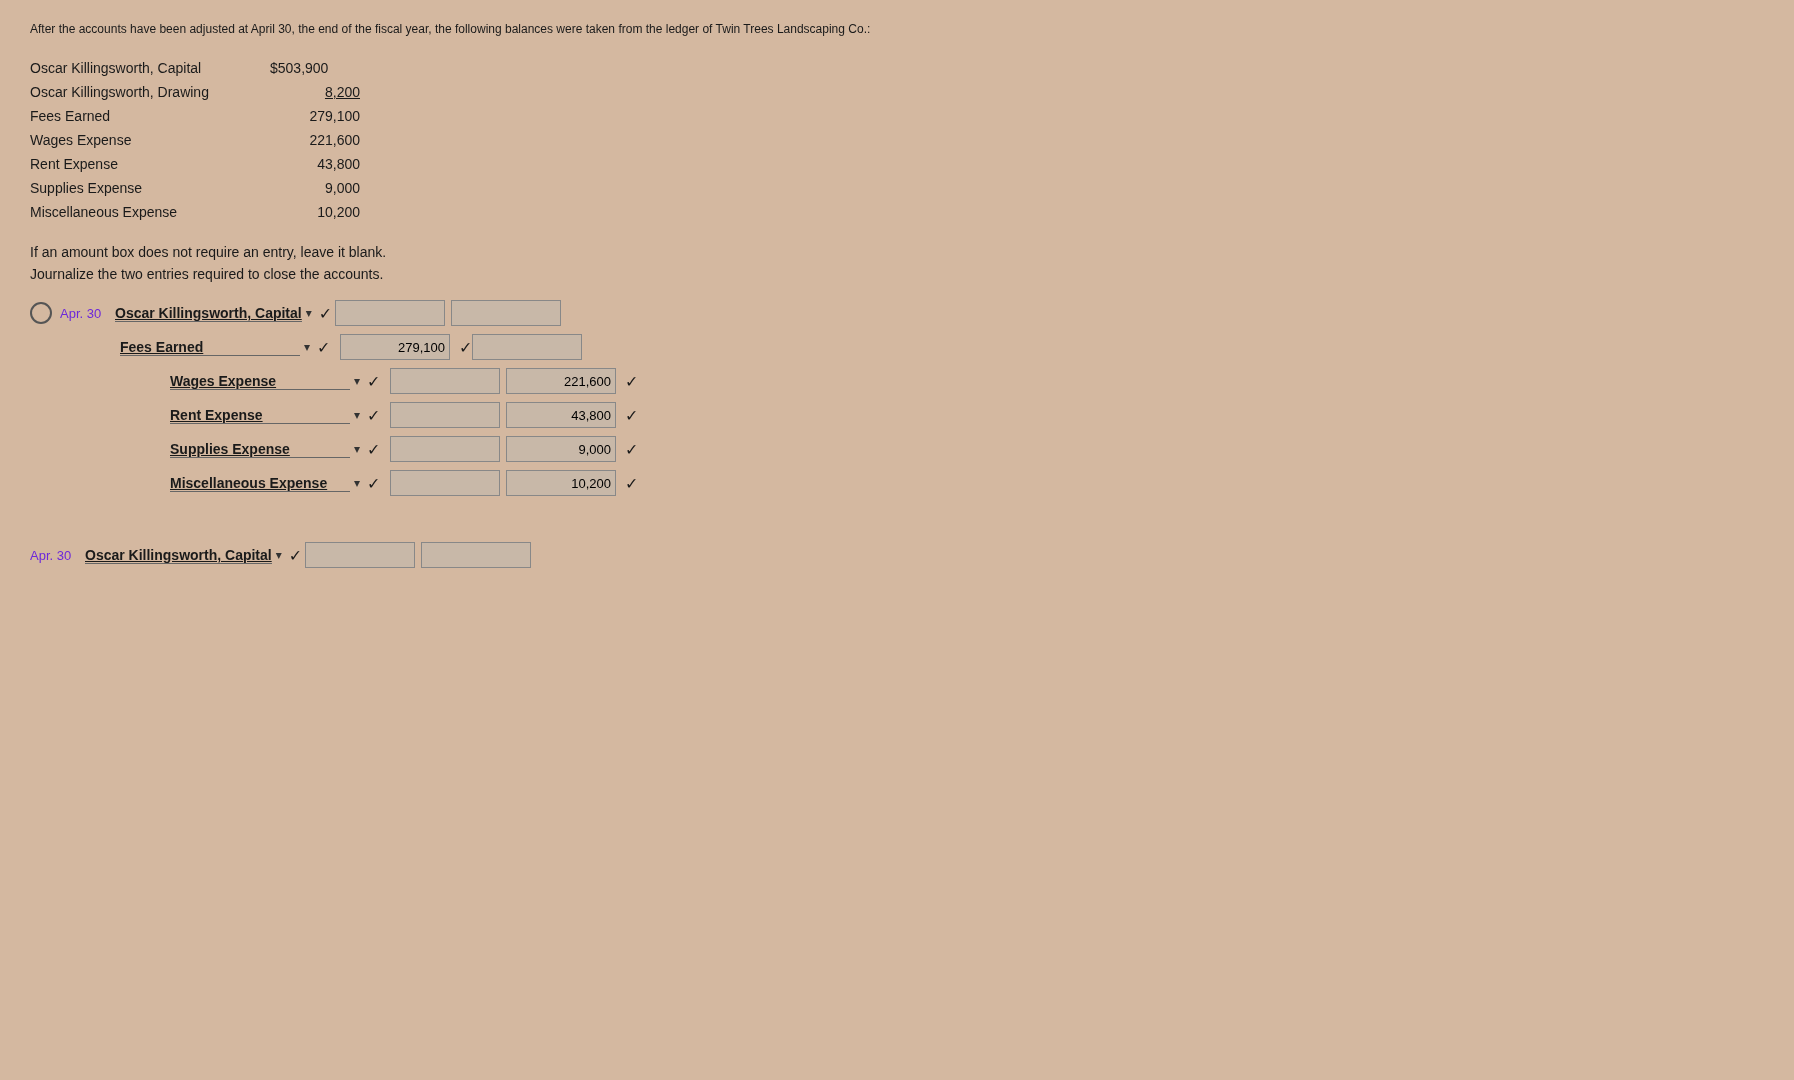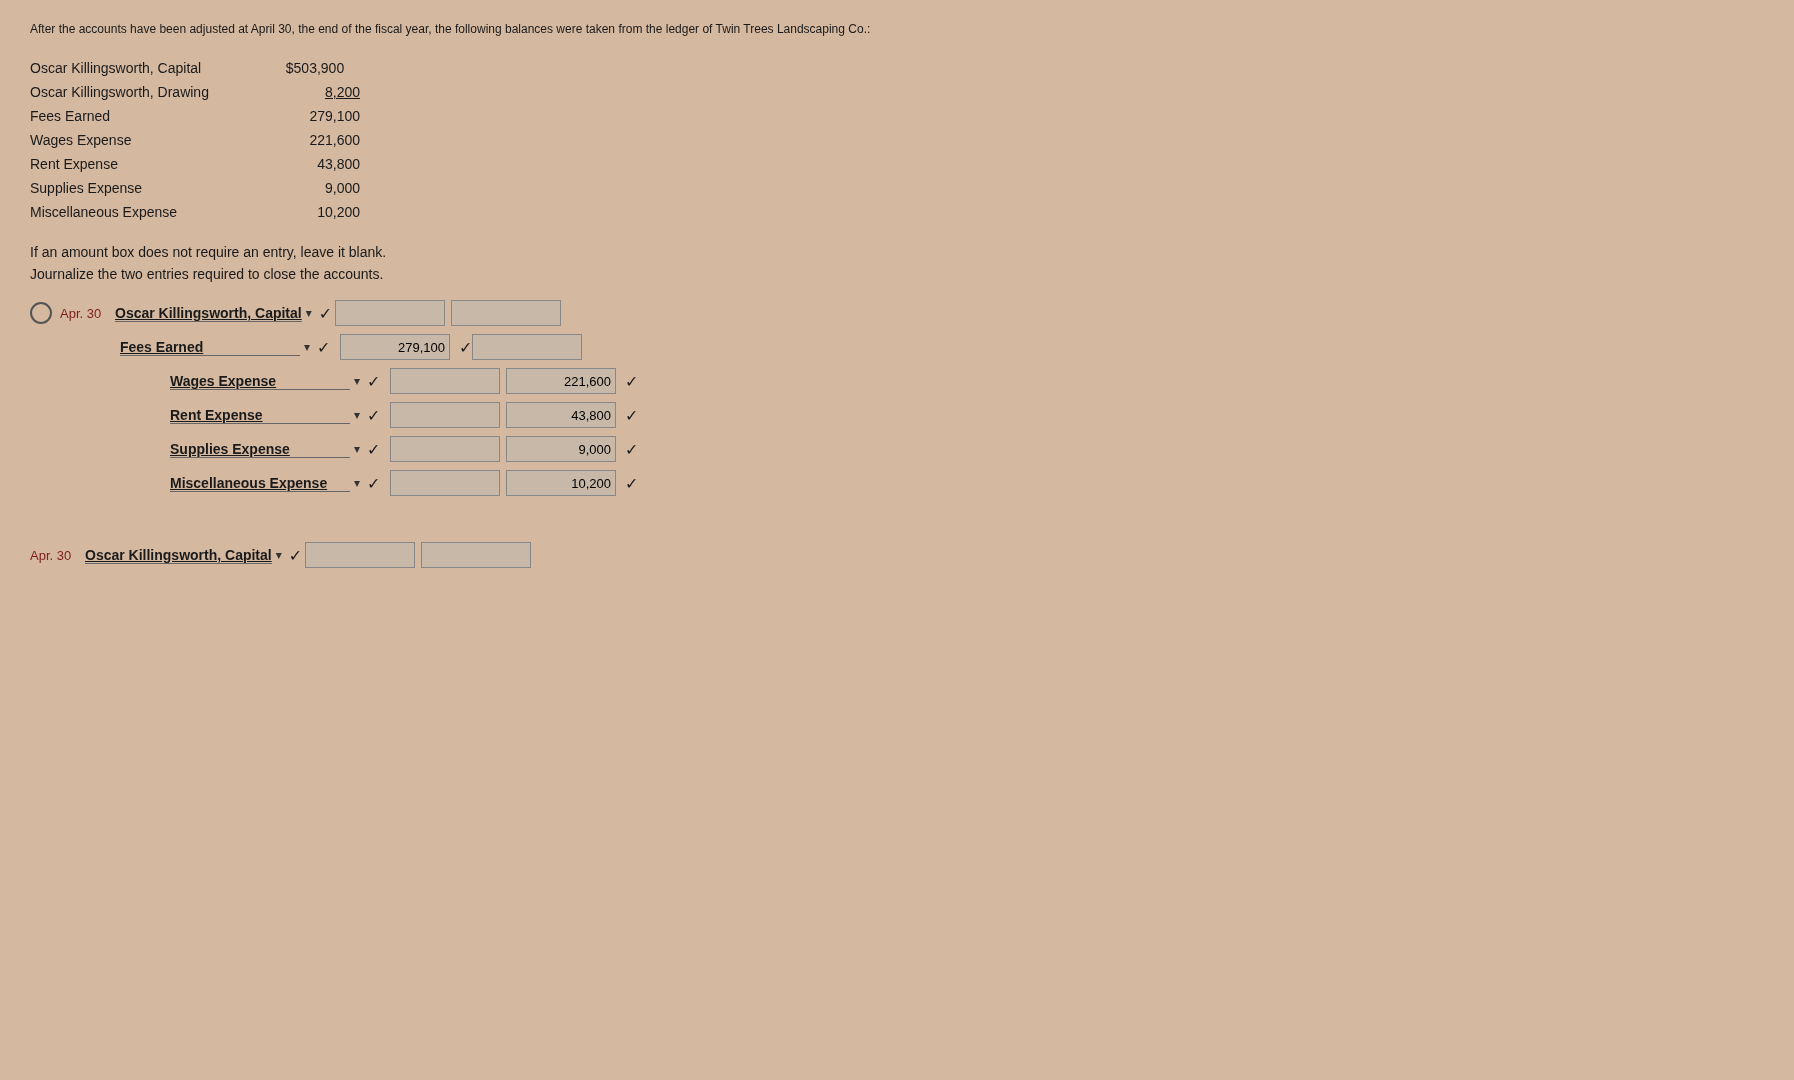--- a/index.html
+++ b/index.html
@@ -40,21 +40,21 @@
     .instruction-text {
       font-size: 14px;
       margin-bottom: 6px;
     }
     .journal-section {
       margin-top: 18px;
     }
     .date-label {
       font-size: 13px;
       min-width: 55px;
-      color: #7f1d1d;
+      color: #6d28d9;
     }
     .account-dropdown {
       display: inline-flex;
       align-items: center;
       min-width: 220px;
     }
     .account-name {
       text-decoration: underline;
       font-size: 14px;
       font-weight: bold;
@@ -114,21 +114,21 @@
 <body>
 
 <div>
 
   <p class="problem-text">After the accounts have been adjusted at April 30, the end of the fiscal year, the following balances were taken from the ledger of Twin Trees Landscaping Co.:</p>
 
   <table class="account-table">
     <tbody id="account-rows">
     <tr>
           <td>Oscar Killingsworth, Capital</td>
-          <td style="text-align: center;">$503,900</td>
+          <td style="text-align: left;">$503,900</td>
         </tr>
         <tr>
           <td>Oscar Killingsworth, Drawing</td>
           <td style="text-align: right; text-decoration: underline;">8,200</td>
         </tr>
         <tr>
           <td>Fees Earned</td>
           <td style="text-align: right;">279,100</td>
         </tr>
         <tr>

